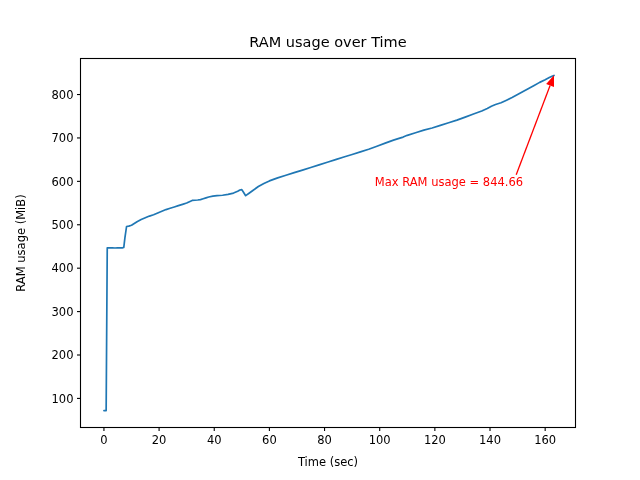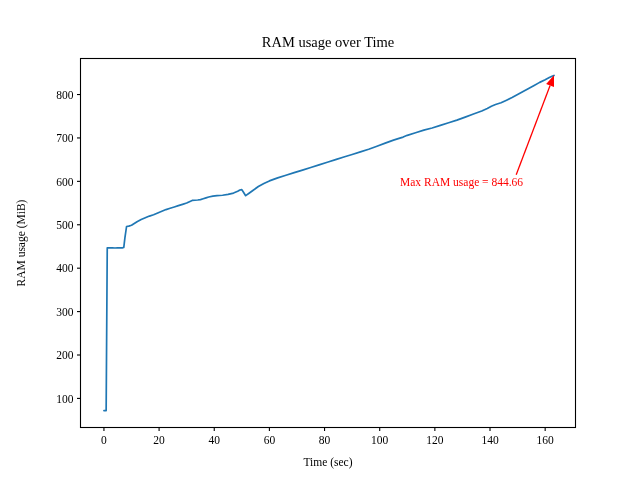--- a/index.html
+++ b/index.html
@@ -11,21 +11,20 @@
     width: 640px;
     height: 480px;
     overflow: hidden;
     font-family: "DejaVu Sans", sans-serif;
   }
   #figure {
     position: relative;
     width: 640px;
     height: 480px;
     background: #ffffff;
-    font-family: Liberation Serif, serif;
   }
   #chart-svg {
     position: absolute;
     left: 0;
     top: 0;
     width: 640px;
     height: 480px;
     display: block;
   }
   .fig-title {

